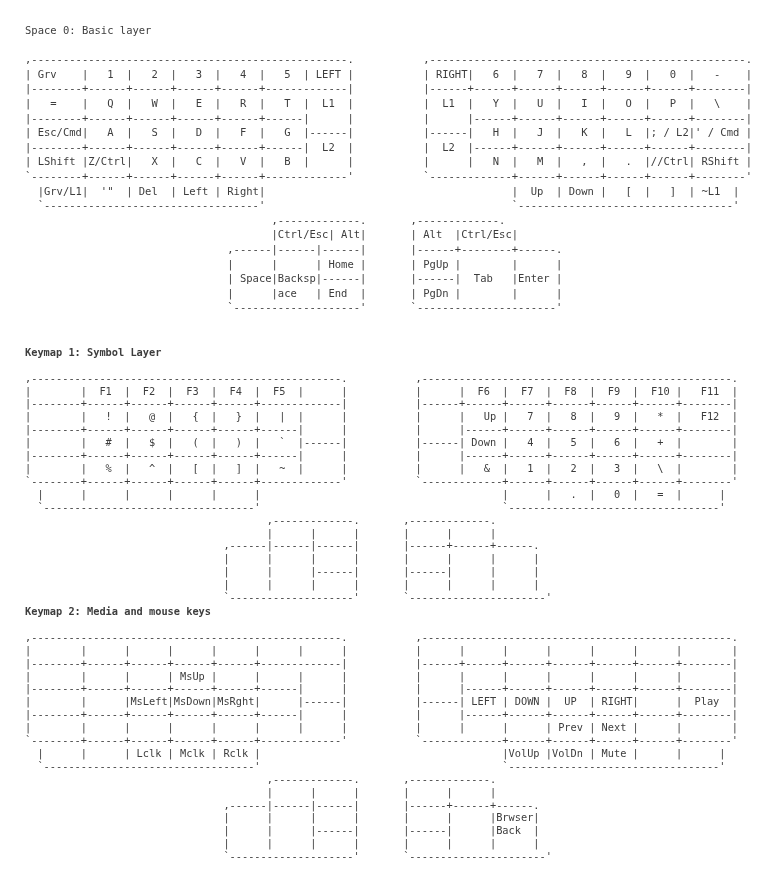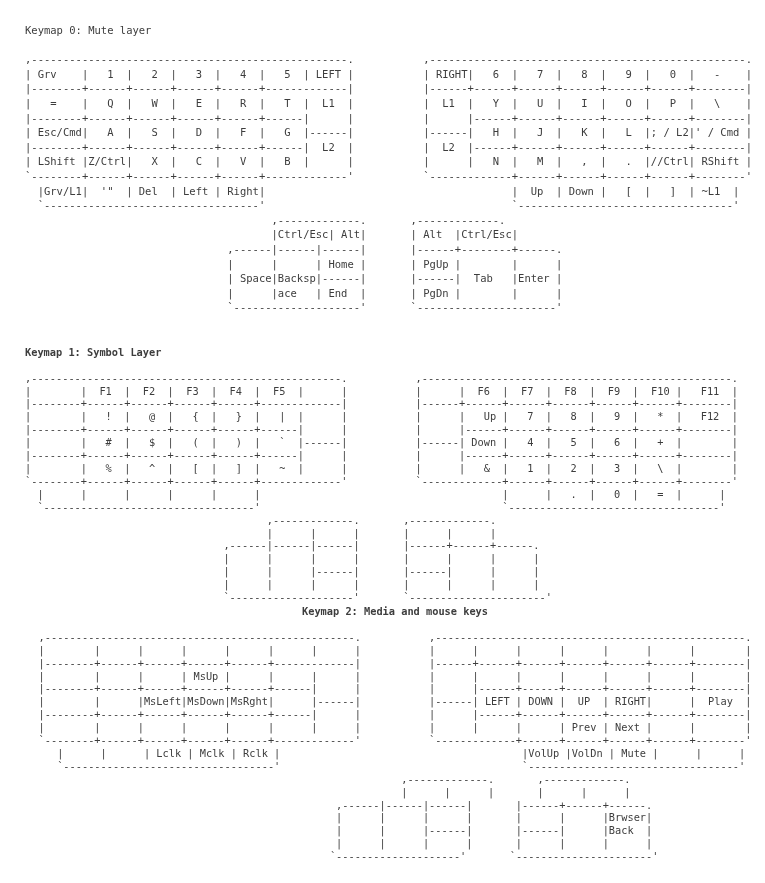--- a/index.html
+++ b/index.html
@@ -29,29 +29,29 @@
     color: inherit;
   }
   
   .sec-0 .sec-title, .sec-0 .art { font-size: 10.5px; line-height: 14.6px; }
   .sec-1 .sec-title, .sec-1 .art,
   .sec-2 .sec-title, .sec-2 .art { font-size: 10.3px; line-height: 12.9px; }
   .sec-0 .sec-title { margin: 0 0 14.6px 0; }
   .sec-1 .sec-title, .sec-2 .sec-title { margin: 0 0 12.9px 0; font-weight: bold; }
   .sec-0 { margin-bottom: 31px; }
   .sec-1 { margin-bottom: 1px; }
-  .sec-2 { margin-bottom: 0; text-align: center; }
+  .sec-2 { margin-bottom: 0; }
 </style>
 </head>
 <body style="background: rgb(255, 255, 255);">
 
 <div class="keymap-doc" style="color: rgb(61, 61, 61);">
 
   <section class="sec-0">
-    <div class="sec-title">Keymap 0: Mute layer</div>
+    <div class="sec-title">Space 0: Basic layer</div>
     <pre class="art">,--------------------------------------------------.           ,--------------------------------------------------.
 | Grv    |   1  |   2  |   3  |   4  |   5  | LEFT |           | RIGHT|   6  |   7  |   8  |   9  |   0  |   -    |
 |--------+------+------+------+------+-------------|           |------+------+------+------+------+------+--------|
 |   =    |   Q  |   W  |   E  |   R  |   T  |  L1  |           |  L1  |   Y  |   U  |   I  |   O  |   P  |   \    |
 |--------+------+------+------+------+------|      |           |      |------+------+------+------+------+--------|
 | Esc/Cmd|   A  |   S  |   D  |   F  |   G  |------|           |------|   H  |   J  |   K  |   L  |; / L2|' / Cmd |
 |--------+------+------+------+------+------|  L2  |           |  L2  |------+------+------+------+------+--------|
 | LShift |Z/Ctrl|   X  |   C  |   V  |   B  |      |           |      |   N  |   M  |   ,  |   .  |//Ctrl| RShift |
 `--------+------+------+------+------+-------------'           `-------------+------+------+------+------+--------'
   |Grv/L1|  '"  | Del  | Left | Right|                                       |  Up  | Down |   [  |   ]  | ~L1  |

